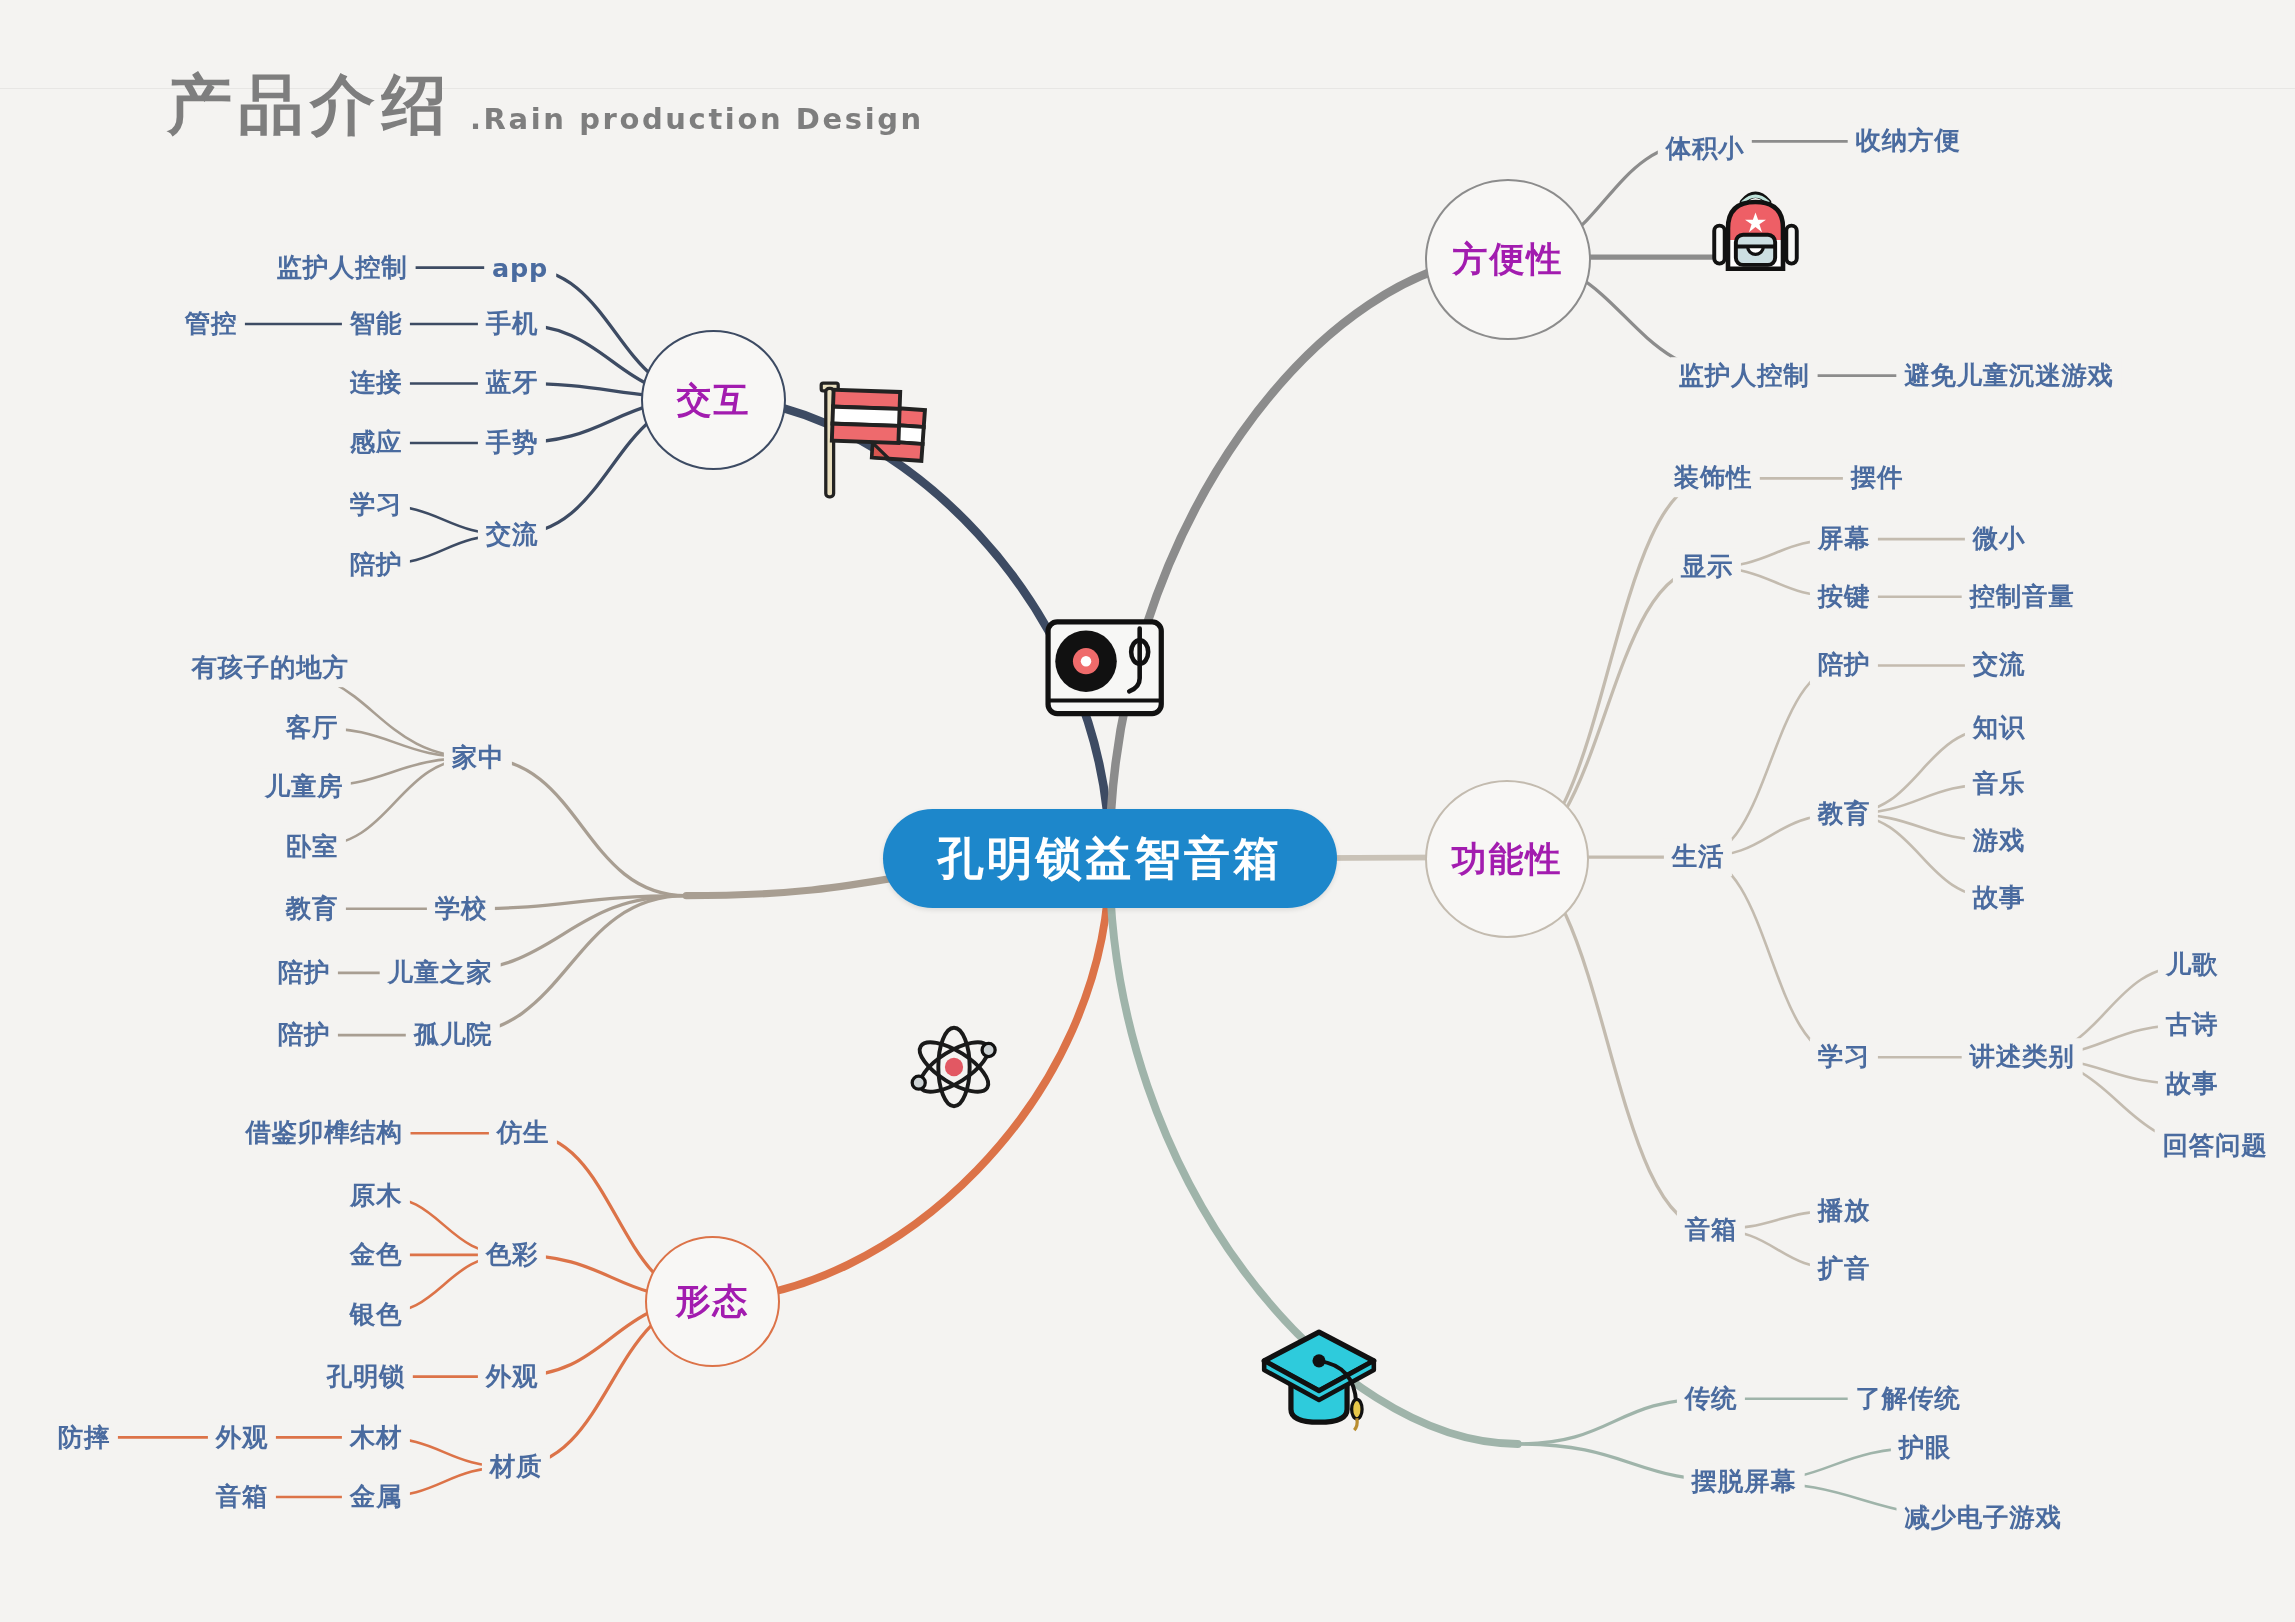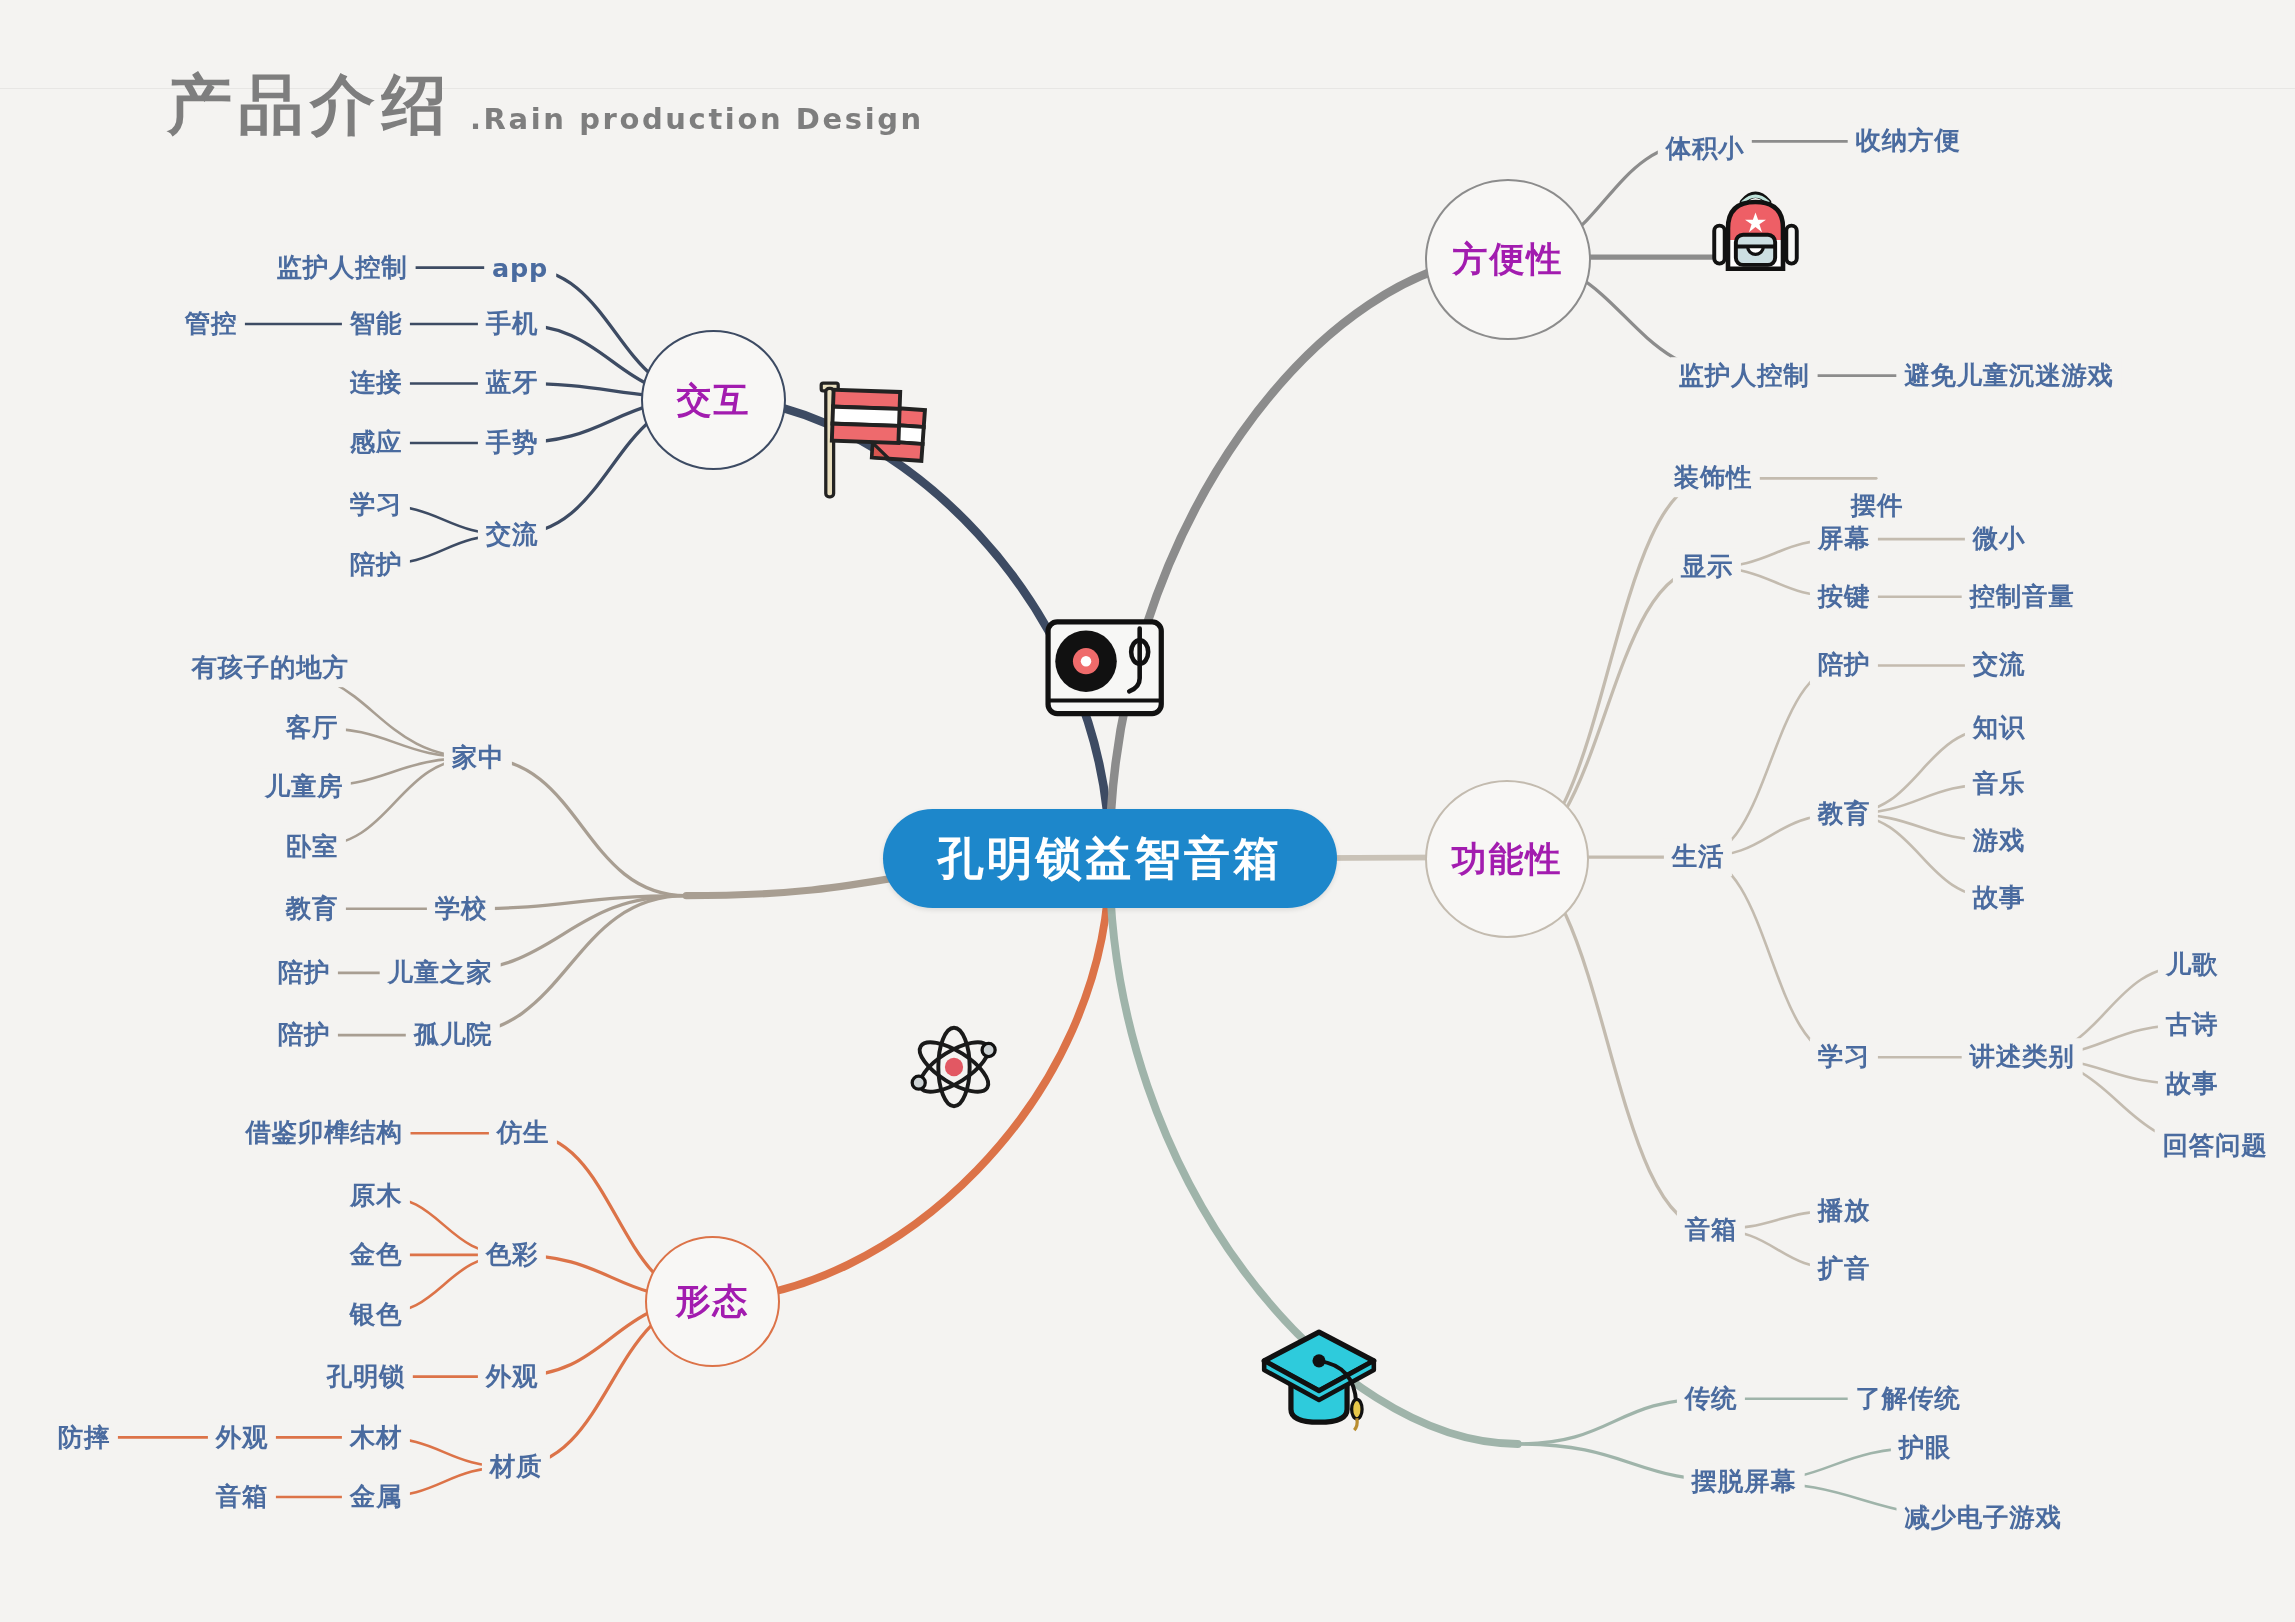--- a/index.html
+++ b/index.html
@@ -216,21 +216,21 @@
     <div class="topic" style="left: 376px; top: 443px;">感应</div>
     <div class="topic" style="left: 512px; top: 443px;">手势</div>
     <div class="topic" style="left: 376px; top: 505px;">学习</div>
     <div class="topic" style="left: 376px; top: 565px;">陪护</div>
     <div class="topic" style="left: 512px; top: 535px;">交流</div>
     <div class="topic" style="left: 1705px; top: 141px; margin-top: 8px;">体积小</div>
     <div class="topic" style="left: 1908px; top: 141px;">收纳方便</div>
     <div class="topic" style="left: 1744px; top: 376px;">监护人控制</div>
     <div class="topic" style="left: 2009px; top: 376px;">避免儿童沉迷游戏</div>
     <div class="topic" style="left: 1713px; top: 478px;">装饰性</div>
-    <div class="topic" style="left: 1877px; top: 478px; margin-top: 28px;">摆件</div>
+    <div class="topic" style="left: 1877px; top: 478px;">摆件</div>
     <div class="topic" style="left: 1707px; top: 567px;">显示</div>
     <div class="topic" style="left: 1844px; top: 539px;">屏幕</div>
     <div class="topic" style="left: 1999px; top: 539px;">微小</div>
     <div class="topic" style="left: 1844px; top: 597px;">按键</div>
     <div class="topic" style="left: 2022px; top: 597px;">控制音量</div>
     <div class="topic" style="left: 1698px; top: 857px;">生活</div>
     <div class="topic" style="left: 1844px; top: 665px;">陪护</div>
     <div class="topic" style="left: 1999px; top: 665px;">交流</div>
     <div class="topic" style="left: 1844px; top: 814px;">教育</div>
     <div class="topic" style="left: 1999px; top: 728px;">知识</div>

